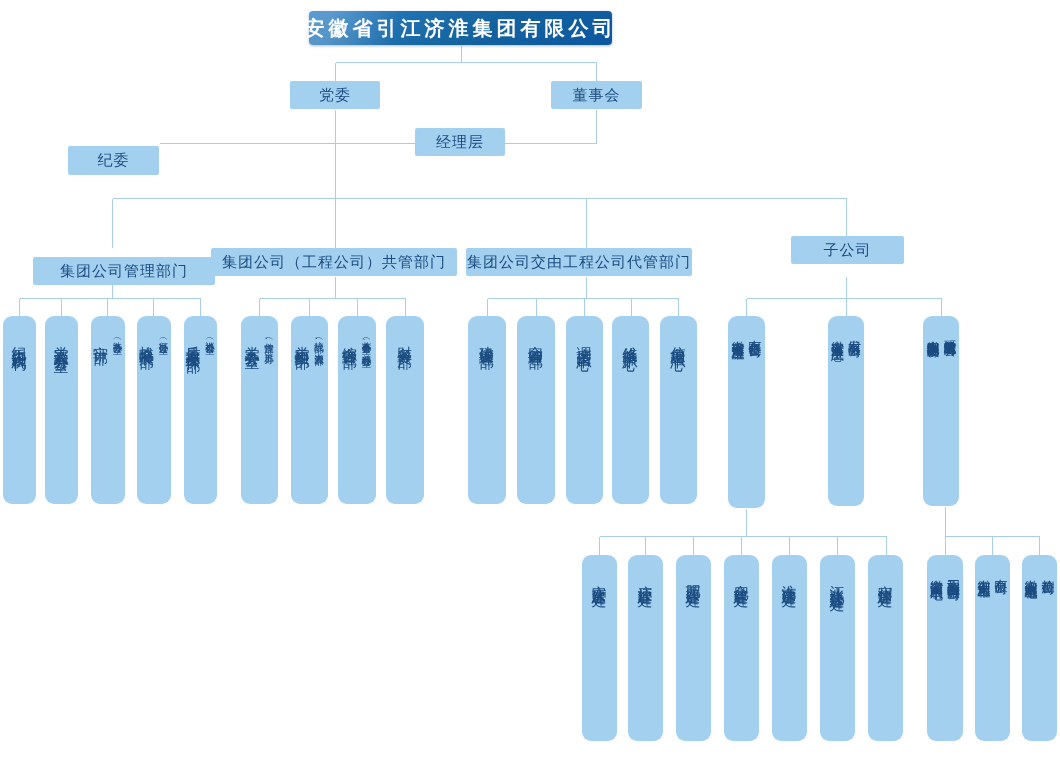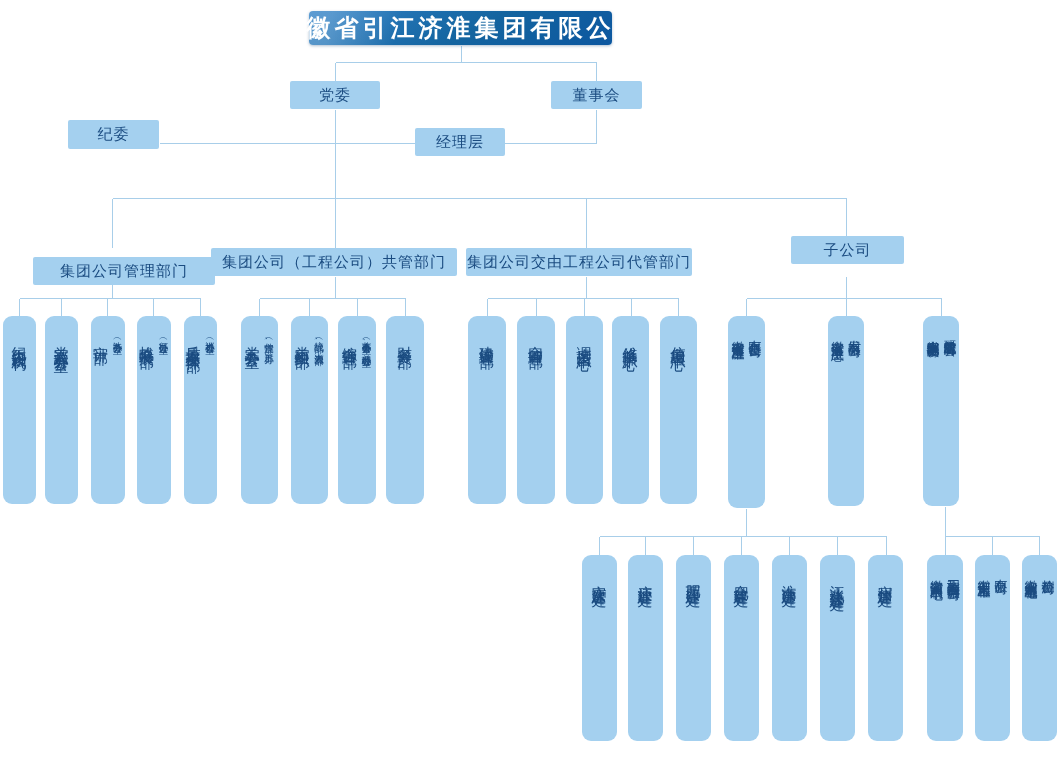--- a/index.html
+++ b/index.html
@@ -13,21 +13,21 @@
     background:var(--node-fill,#a4d0ef);
     border-radius:2px;
     display:flex;align-items:center;justify-content:center;
     color:var(--text-color,#1a4b80);
     font-size:15px;letter-spacing:1px;white-space:nowrap;
   }
   .hbox.root{
     background:
       linear-gradient(105deg, rgba(255,255,255,0.22) 8%, rgba(255,255,255,0) 30%),
       linear-gradient(150deg, #2e80c6 0%, #14649f 55%, #0c57a0 100%);
-    color:#ffffff;font-weight:bold;font-size:24px;letter-spacing:4px;
+    color:#ffffff;font-weight:bold;font-size:20px;letter-spacing:4px;
     border-radius:4px;box-shadow:0 1px 3px rgba(20,70,120,0.35);
   }
   .vbox{
     position:absolute;box-sizing:border-box;
     background:var(--node-fill,#a4d0ef);
     border-radius:9px;
     display:flex;justify-content:center;align-items:flex-start;
     padding-top:18px;
   }
   .vtext{
@@ -99,21 +99,21 @@
   <div id="nodes">
       <div class="hbox root" style="left: 309px; top: 11px; width: 303px; height: 34px;">
         <span>安徽省引江济淮集团有限公司</span>
       </div>
       <div class="hbox" style="left: 290px; top: 81px; width: 90px; height: 28px;">
         <span>党委</span>
       </div>
       <div class="hbox" style="left: 551px; top: 81px; width: 91px; height: 28px; text-align: center;">
         <span>董事会</span>
       </div>
-      <div class="hbox" style="left: 68px; top: 120px; width: 91px; height: 29px;">
+      <div class="hbox" style="left: 68px; top: 146px; width: 91px; height: 29px;">
         <span>纪委</span>
       </div>
       <div class="hbox" style="left: 415px; top: 128px; width: 90px; height: 28px;">
         <span>经理层</span>
       </div>
       <div class="hbox" style="left: 33px; top: 257px; width: 182px; height: 28px; justify-content: center;">
         <span>集团公司管理部门</span>
       </div>
       <div class="hbox" style="left: 211px; top: 248px; width: 246px; height: 28px;">
         <span>集团公司（工程公司）共管部门</span>

